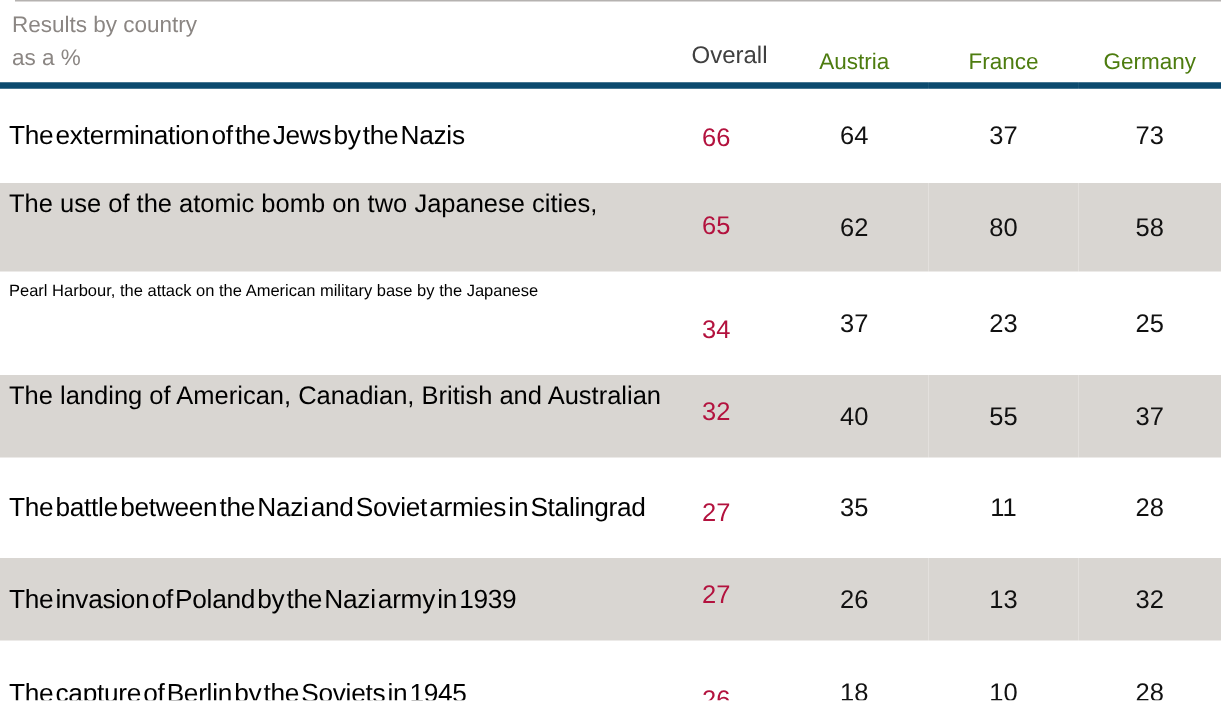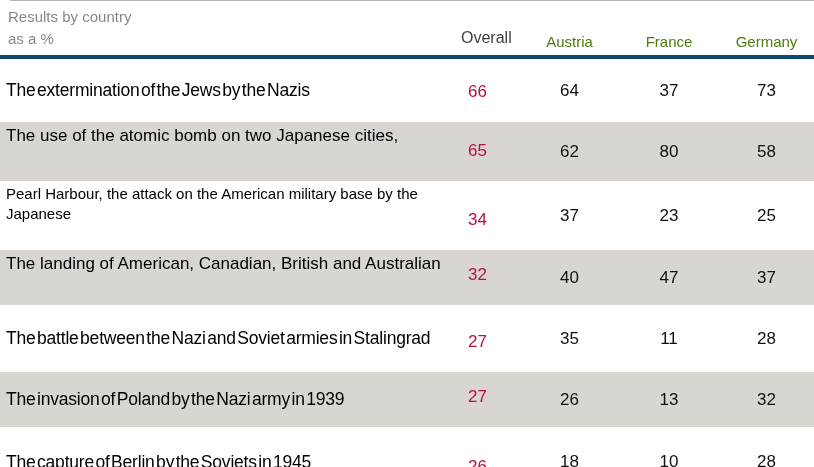--- a/index.html
+++ b/index.html
@@ -82,21 +82,21 @@
   }
   
   tbody tr:nth-child(1) td.label,
   tbody tr:nth-child(5) td.label,
   tbody tr:nth-child(6) td.label,
   tbody tr:nth-child(7) td.label {
     word-spacing: -3.2px;
     letter-spacing: -0.2px;
     font-size: 17.5px;
   }
-  tbody tr:nth-child(3) td.label { font-size: 15px; line-height: 20px; }
+  tbody tr:nth-child(3) td.label { font-size: 11px; line-height: 20px; }
 
   td.num {
     text-align: center;
     vertical-align: middle;
     font-size: 17px;
     color: #111111;
   }
   td.overall {
     text-align: center;
     vertical-align: bottom;
@@ -151,21 +151,21 @@
         <td class="label">Pearl Harbour, the attack on the American military base by the Japanese</td>
         <td class="overall">34</td>
         <td class="num">37</td>
         <td class="num">23</td>
         <td class="num">25</td>
       </tr>
       <tr>
         <td class="label">The landing of American, Canadian, British and Australian</td>
         <td class="overall">32</td>
         <td class="num">40</td>
-        <td class="num">47</td>
+        <td class="num">55</td>
         <td class="num">37</td>
       </tr>
       <tr>
         <td class="label">The battle between the Nazi and Soviet armies in Stalingrad</td>
         <td class="overall">27</td>
         <td class="num">35</td>
         <td class="num">11</td>
         <td class="num">28</td>
       </tr>
       <tr>

